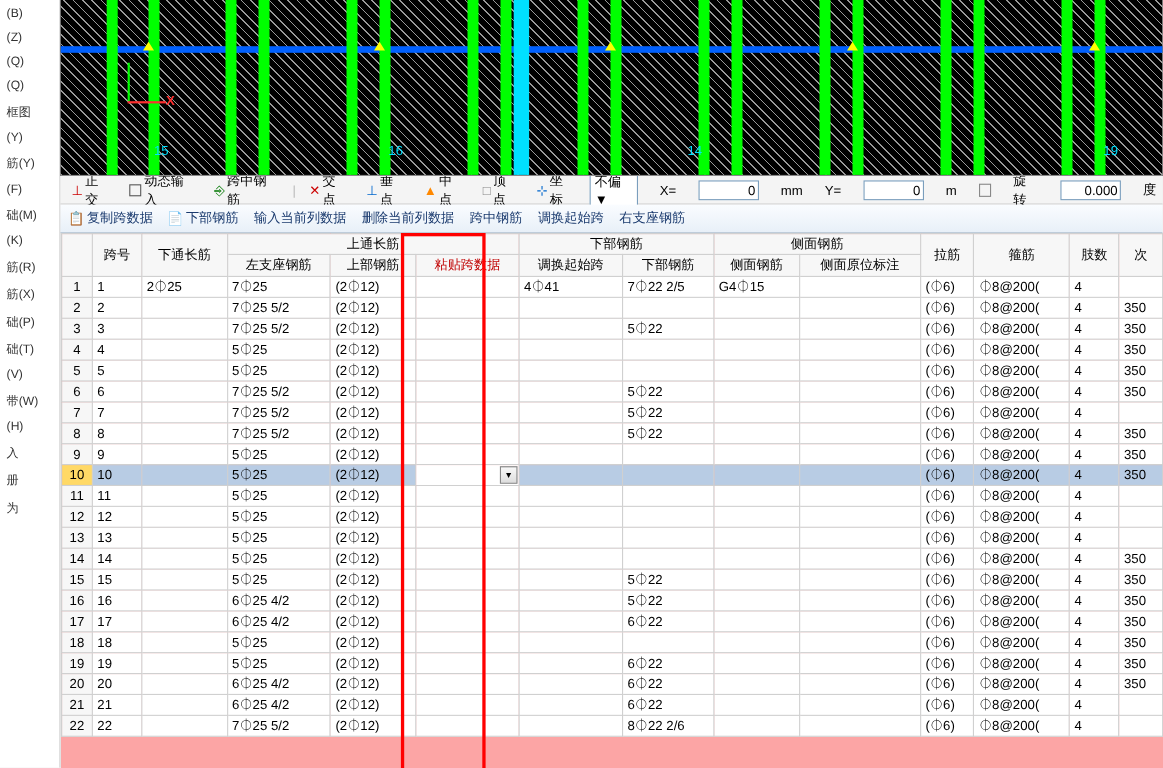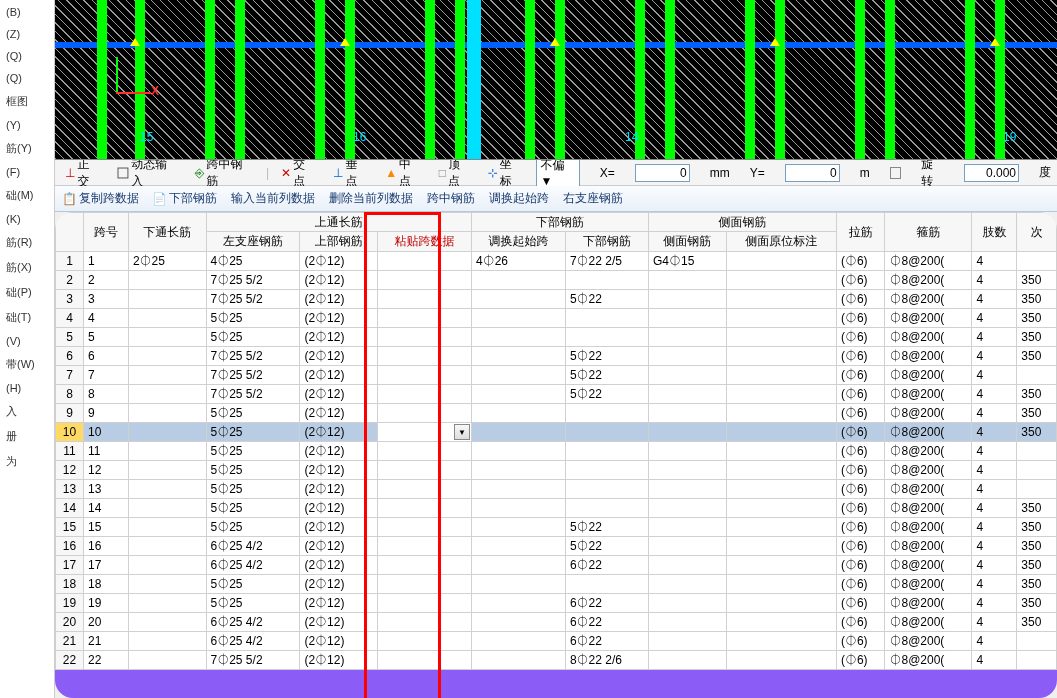--- a/index.html
+++ b/index.html
@@ -21,21 +21,21 @@
 .tri-mark { position: absolute; width: 0; height: 0; border-left: 5px solid transparent; border-right: 5px solid transparent; border-bottom: 8px solid #ffff00; top: 38px; }
 .status-bar { height: 26px; background: #f4f4f4; border-bottom: 1px solid #ccc; display: flex; align-items: center; padding: 0 6px; gap: 8px; }
 .sb-btn { display: flex; align-items: center; gap: 2px; padding: 2px 4px; cursor: pointer; }
 .sb-sep { color: #bbb; }
 .sb-right { margin-left: auto; display: flex; align-items: center; gap: 20px; }
 .sb-input { width: 55px; height: 18px; border: 1px solid #7a9ebd; text-align: right; padding-right: 2px; background: #fff; }
 .sb-chk { width: 12px; height: 12px; border: 1px solid #888; display: inline-block; }
 .toolbar { height: 26px; background: linear-gradient(#fafcff,#e8f0f8); border-bottom: 1px solid #b8c8d8; display: flex; align-items: center; padding: 0 8px; gap: 14px; }
 .tb-btn { color: #1a3a6e; cursor: pointer; display: flex; align-items: center; gap: 2px; }
 .tb-icon { width: 14px; height: 14px; display: inline-flex; align-items: center; justify-content: center; }
-.table-wrap { flex: 1; overflow: auto; background: #8b5cf6; position: relative; border-radius: 18px; }
+.table-wrap { flex: 1; overflow: auto; background: #fca5a5; position: relative; }
 table { border-collapse: collapse; width: 100%; }
 th, td { border: 1px solid #d0d0d0; padding: 0 4px; height: 19px; white-space: nowrap; text-align: left; background: #fff; }
 th { background: #f7f7f7; font-weight: normal; text-align: center; }
 th.sub { height: 20px; }
 .row-num { text-align: center; background: #f7f7f7; width: 28px; }
 tr.sel td { background: #b8cce4; }
 tr.sel .row-num { background: #ffd966; }
 .red-header { color: #c00000; }
 .highlight-col { position: absolute; border: 3px solid #ff0000; top: 0; left: 309px; width: 77px; height: 490px; pointer-events: none; z-index: 5; }
 .dropdown-cell { position: relative; }
@@ -198,24 +198,24 @@
             <th class="sub">下部钢筋</th>
             <th class="sub">侧面钢筋</th>
             <th class="sub">侧面原位标注</th>
           </tr>
         </thead>
         <tbody id="tbody">
             <tr>
               <td class="row-num">1</td>
               <td>1</td>
               <td>2⏀25</td>
-              <td>4⏀25</td>
-              <td>(2⏀12)</td>
-              <td></td>
-              <td>4⏀26</td>
+              <td>7⏀25</td>
+              <td>(2⏀12)</td>
+              <td></td>
+              <td>4⏀41</td>
               <td>7⏀22 2/5</td>
               <td>G4⏀15</td>
               <td></td>
               <td>(⏀6)</td>
               <td>⏀8@200(</td>
               <td>4</td>
               <td></td>
             </tr>
             <tr>
               <td class="row-num">2</td>

